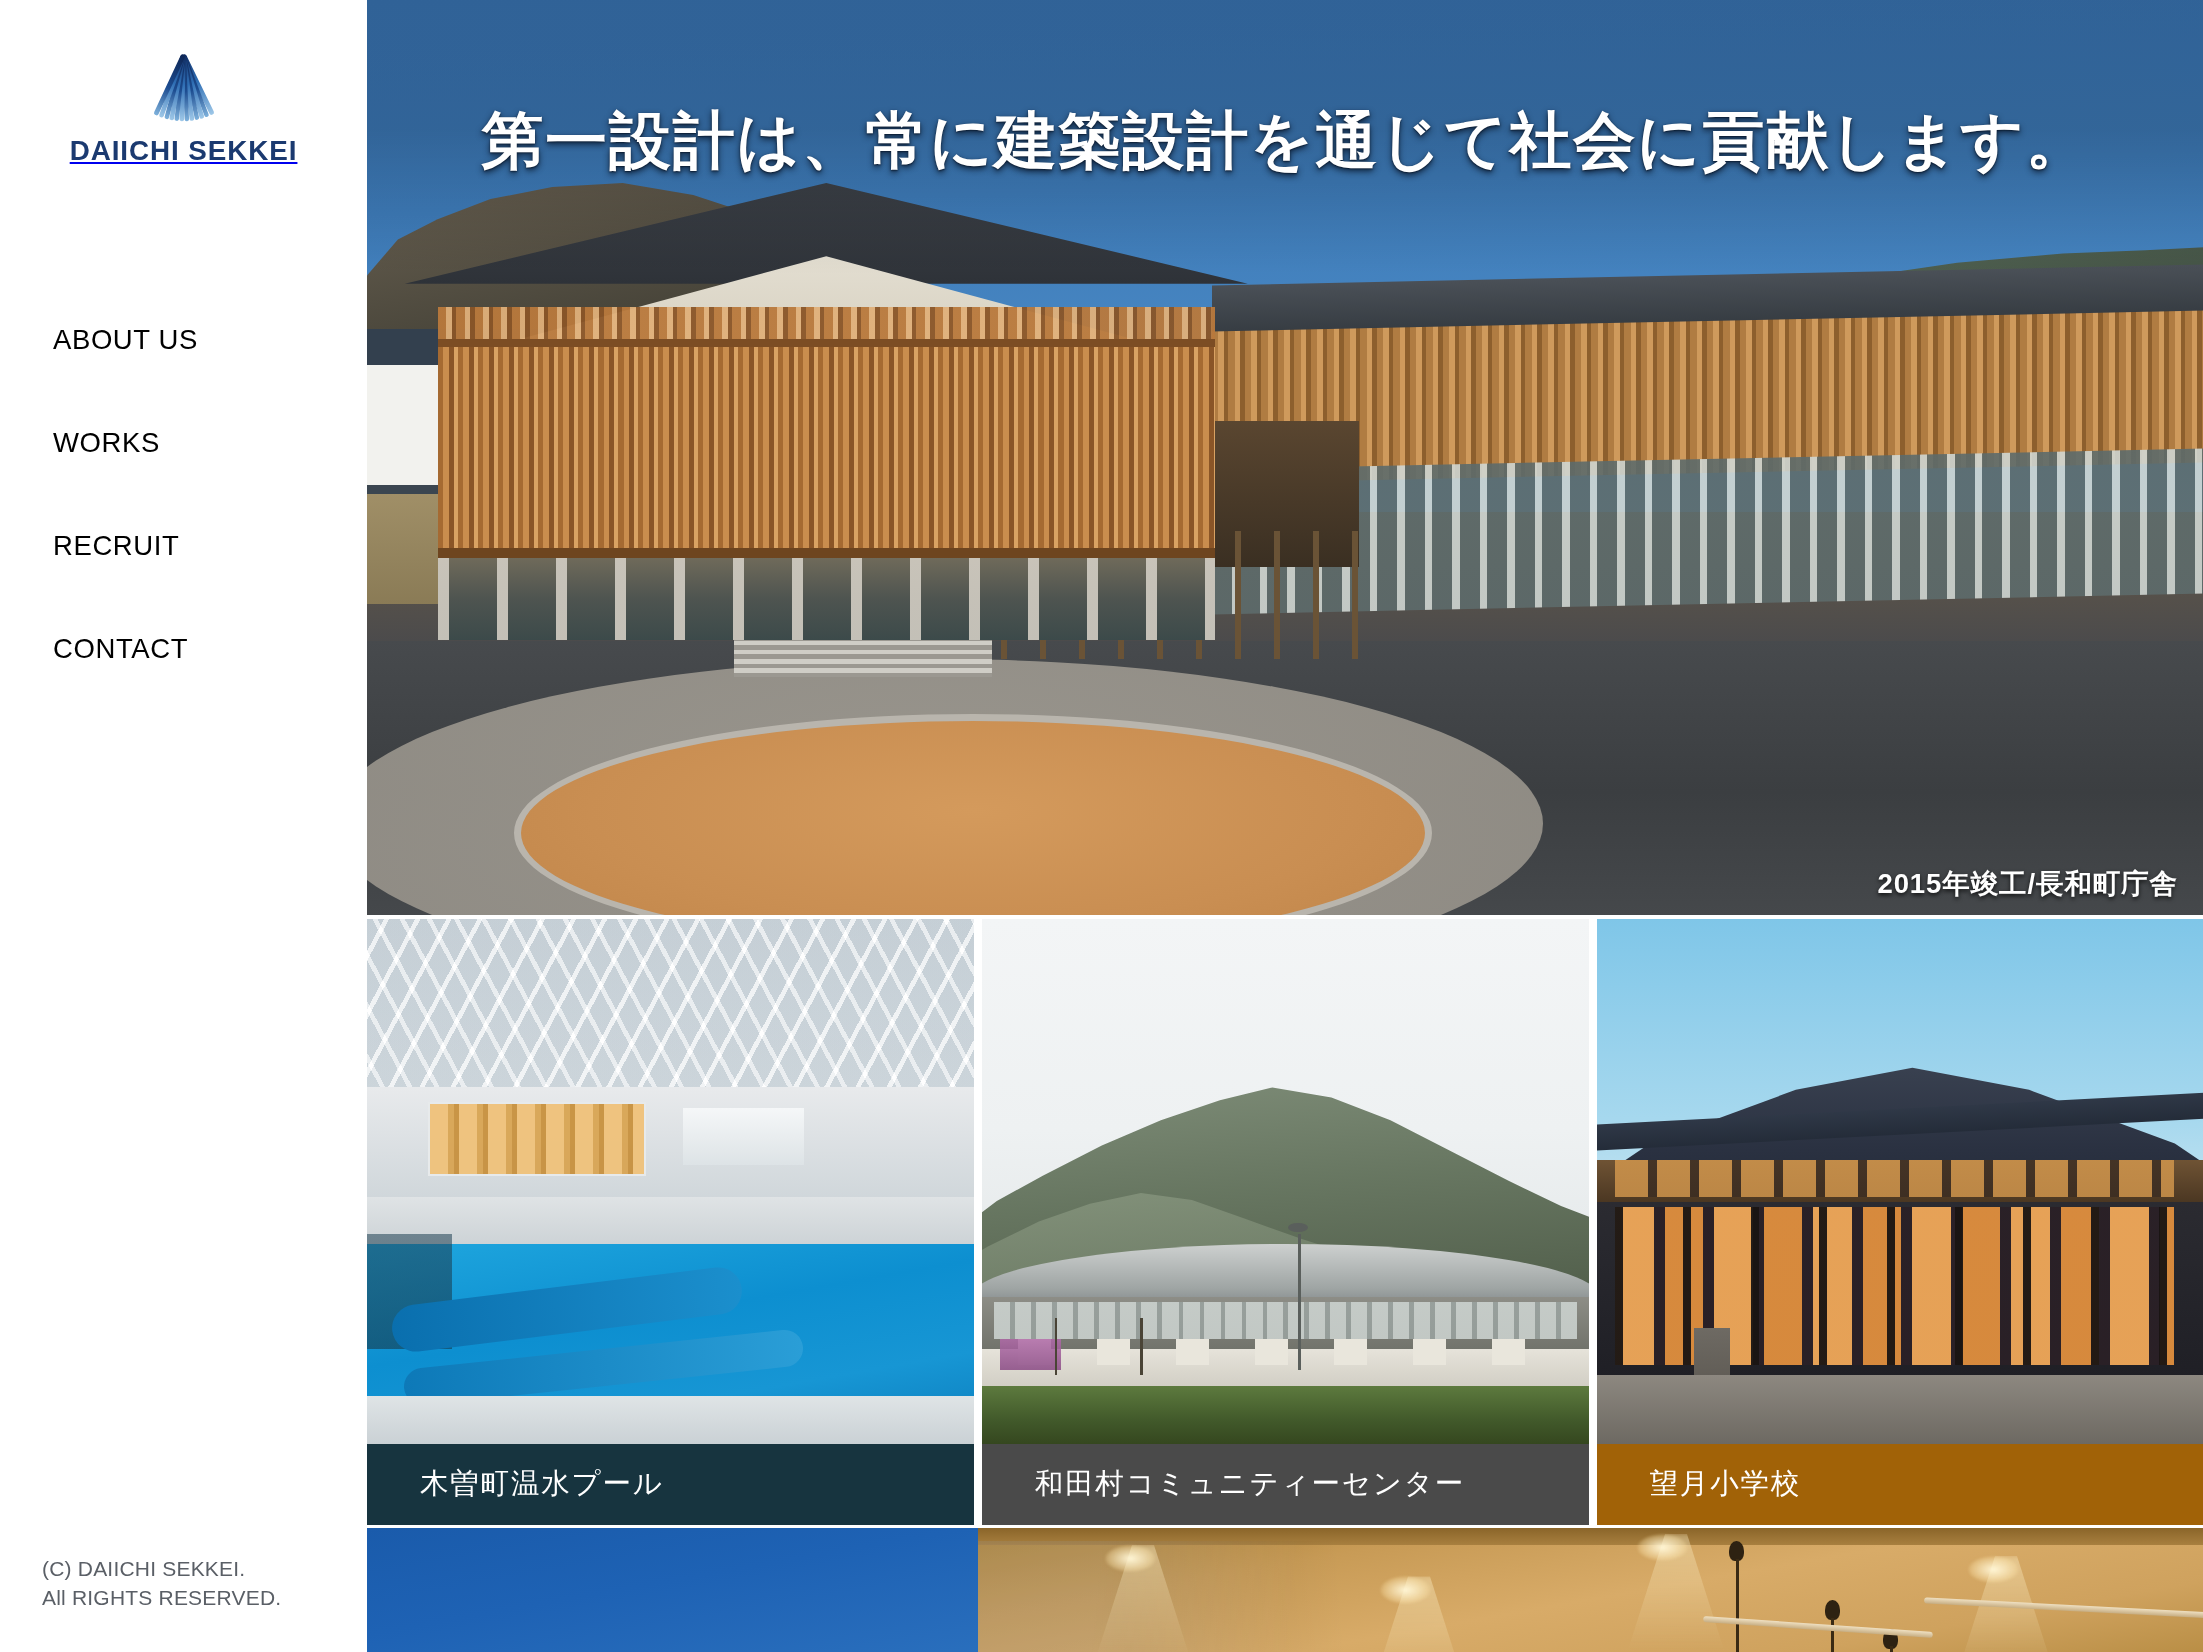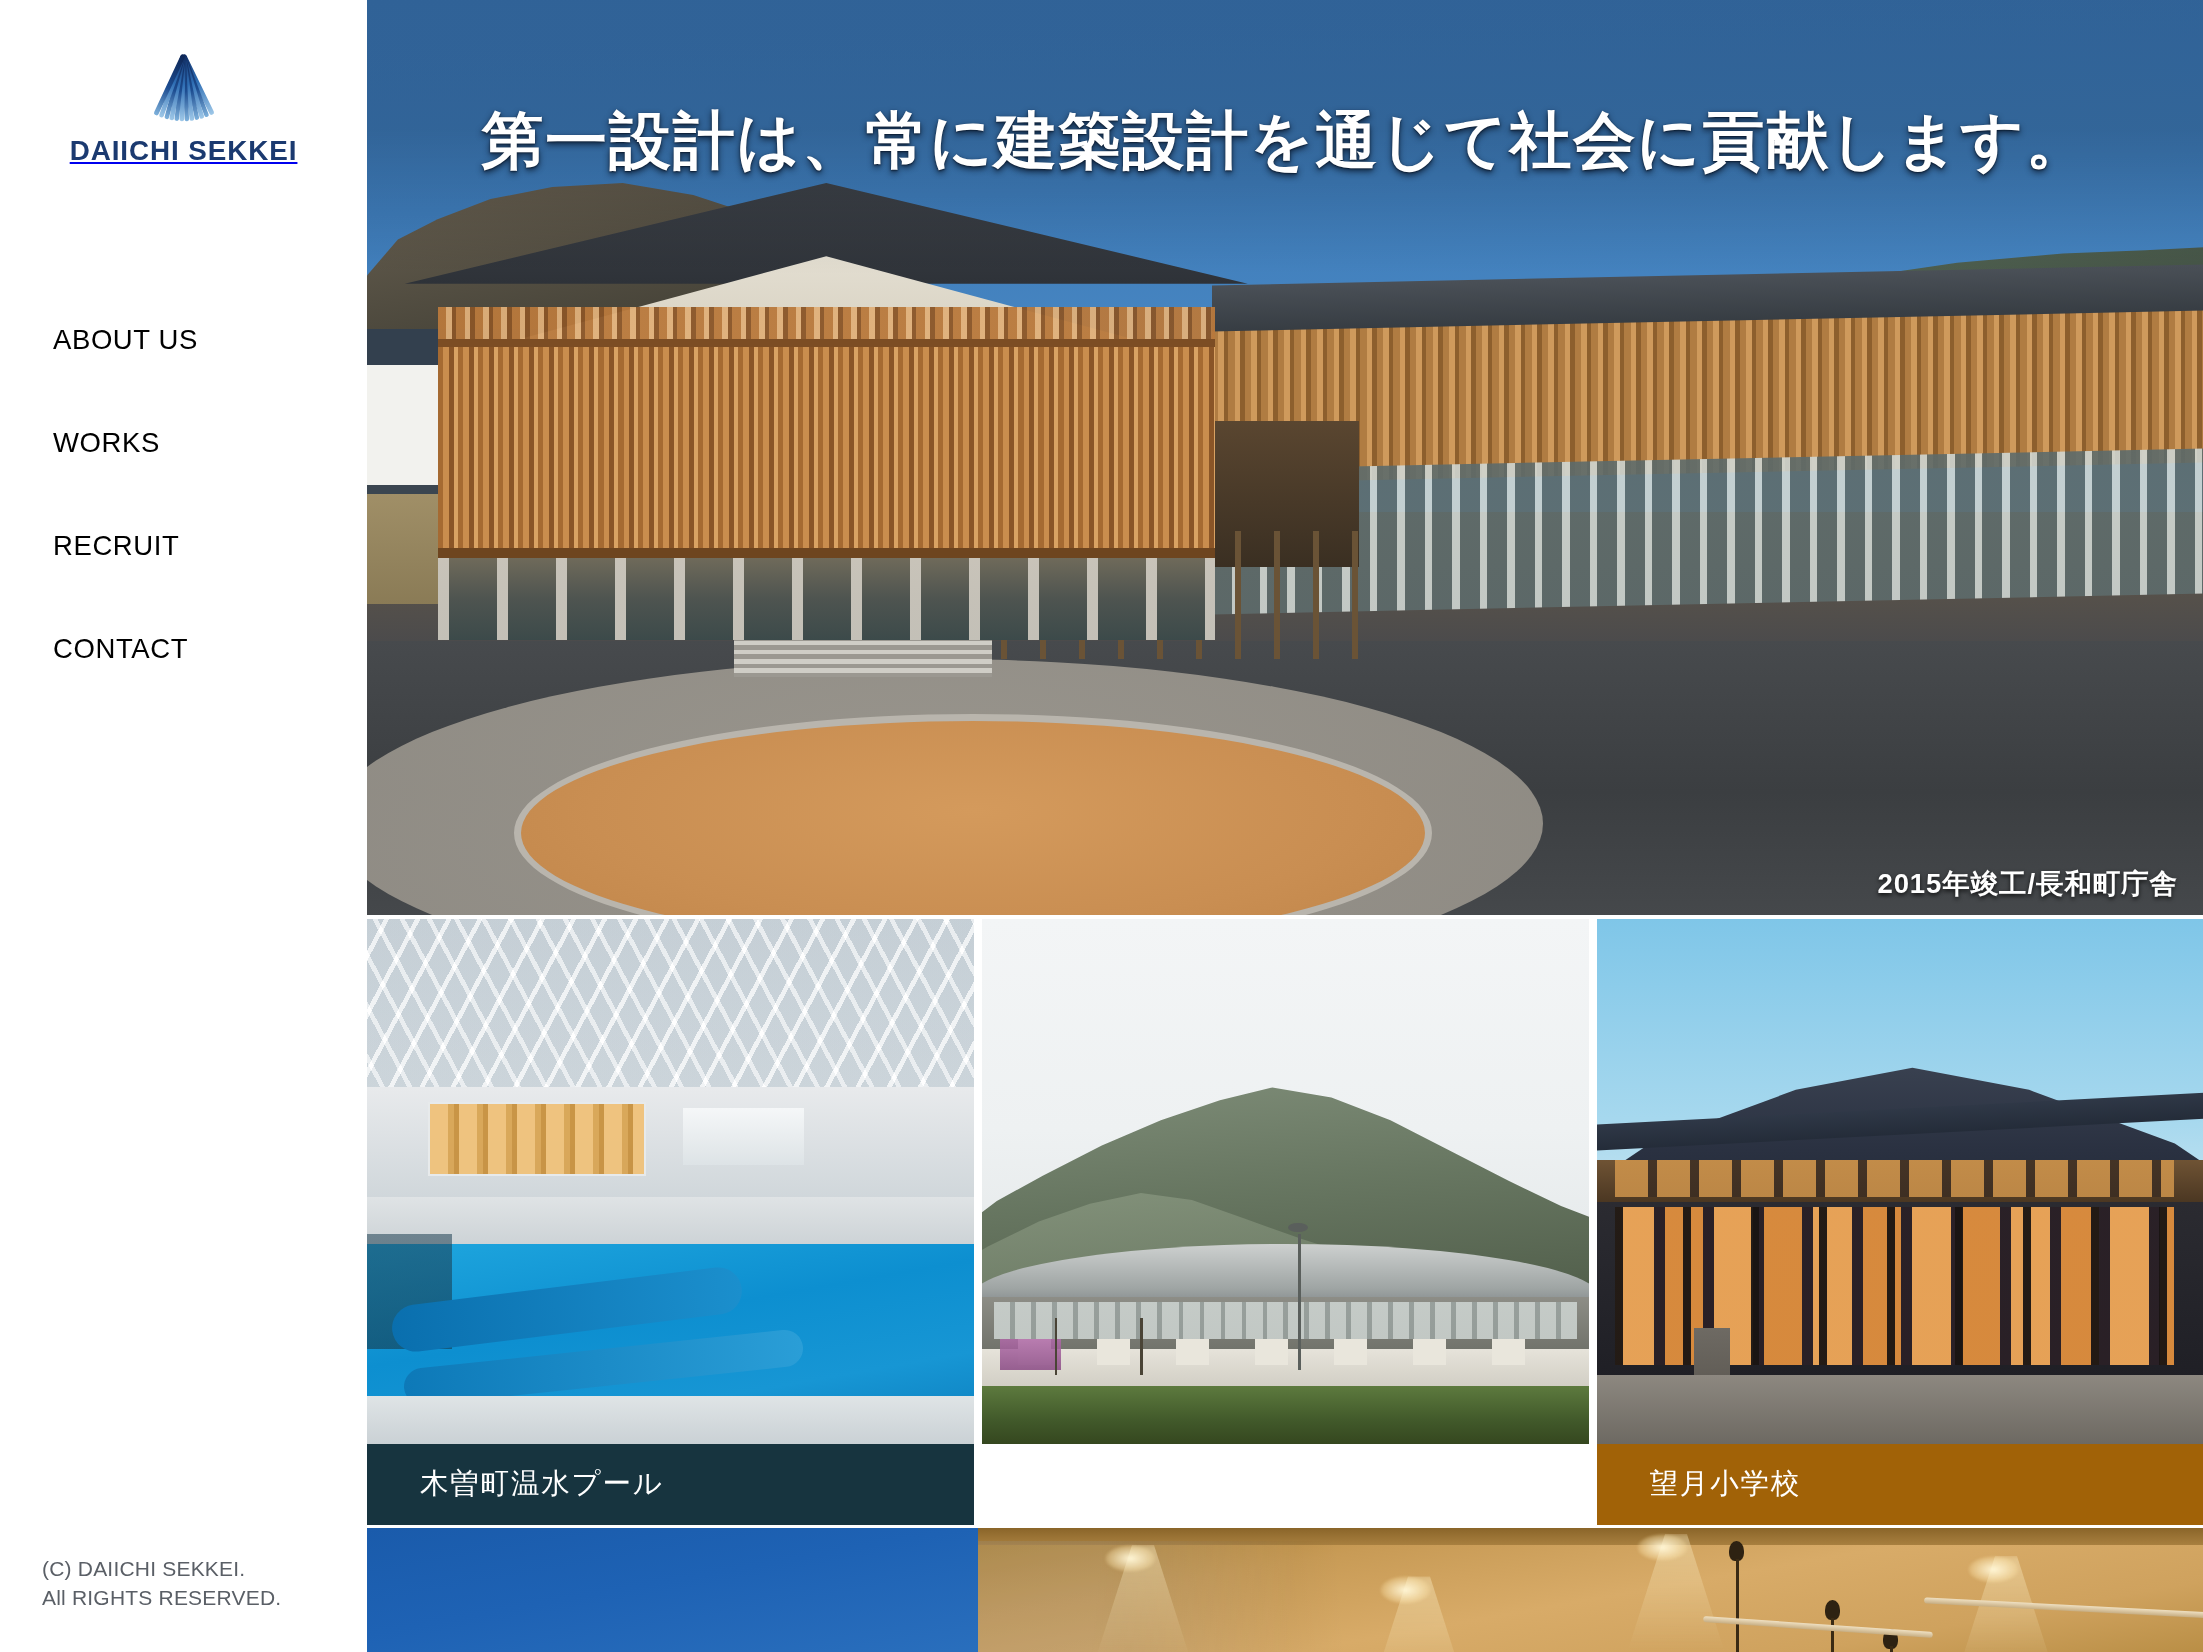--- a/index.html
+++ b/index.html
@@ -474,20 +474,21 @@
           <div class="cc-glass"></div>
           <div class="cc-plaza"></div>
           <div class="cc-pots"></div>
           <div class="cc-sign"></div>
           <div class="cc-pole"></div>
           <div class="cc-poletop"></div>
           <div class="cc-tree"></div>
           <div class="cc-tree2"></div>
           <div class="cc-green"></div>
         </div>
+        <div class="thumb-cap" style="background:#4a4a4a">和田村コミュニティーセンター</div>
       </a>
 
       <a class="thumb" href="#">
         <div class="thumb-img">
           <div class="sc-sky"></div>
           <div class="sc-roof"></div>
           <div class="sc-eave2"></div>
           <div class="sc-eave"></div>
           <div class="sc-wall"></div>
           <div class="sc-trans"></div>

